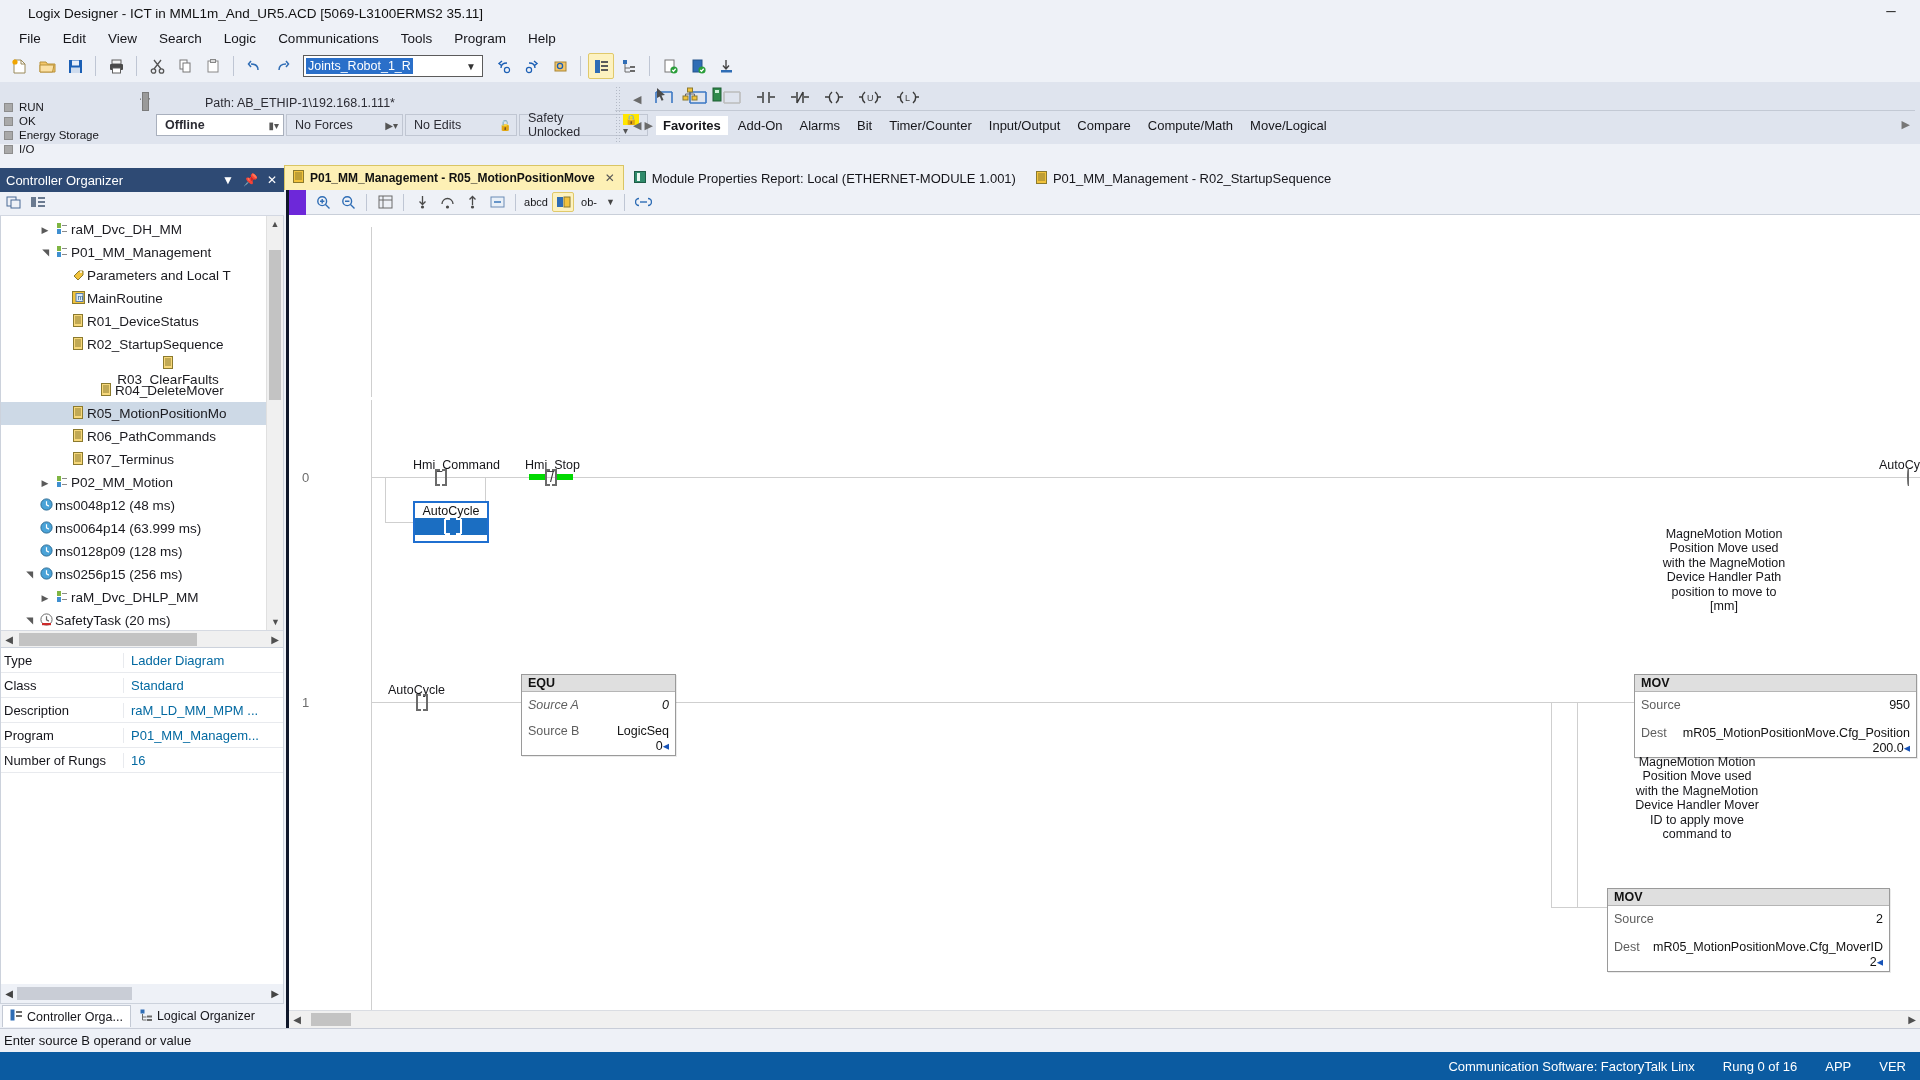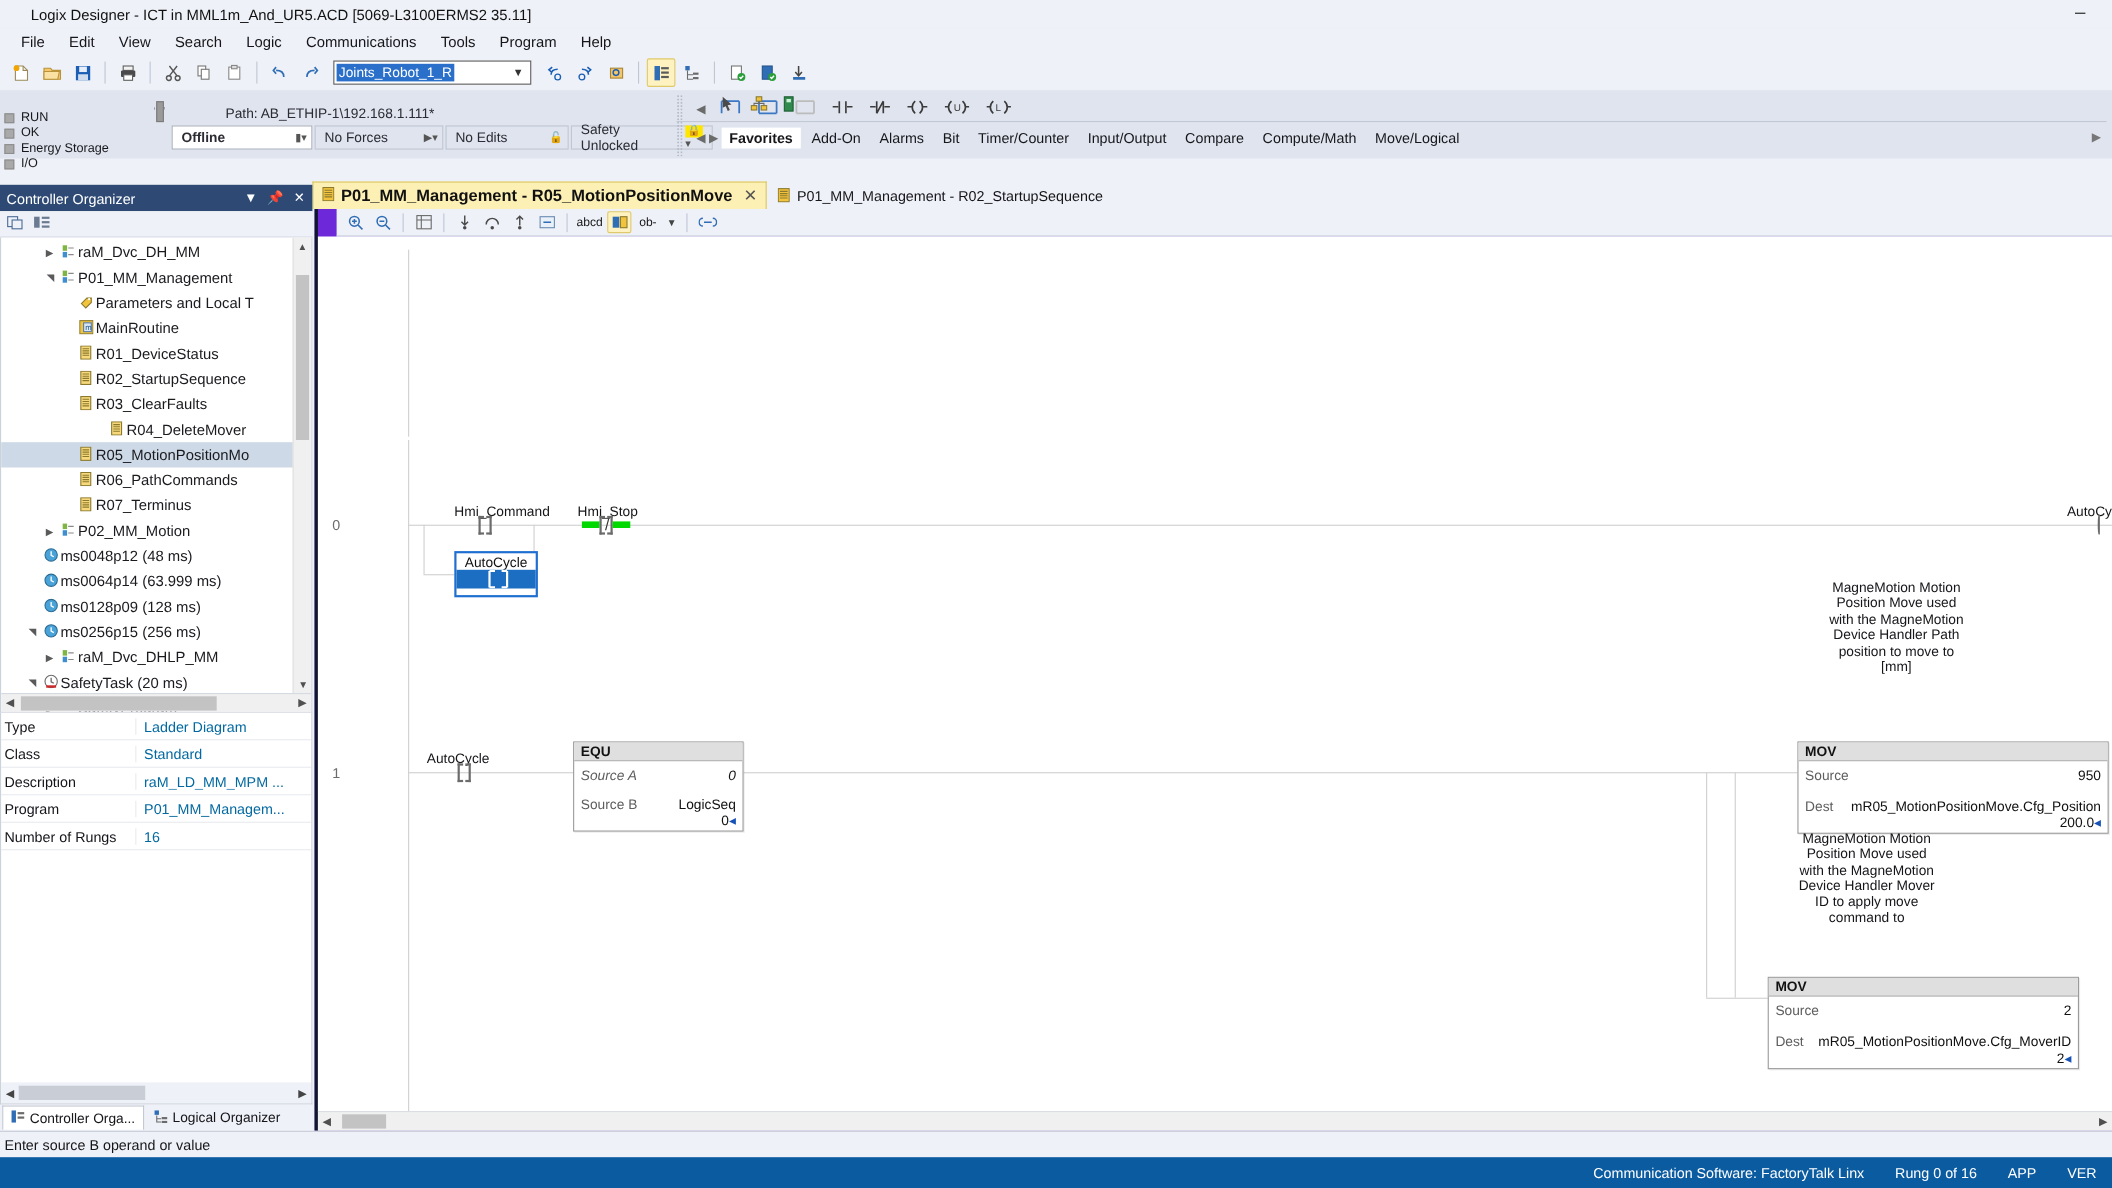--- a/index.html
+++ b/index.html
@@ -477,29 +477,38 @@
       <span>
         <svg width="10" height="15" viewBox="0 0 10 15">
             <rect x="1" y="1" width="8" height="13" fill="#2f8a4b" stroke="#1e5c33"></rect>
             <rect x="3" y="3" width="4" height="3" fill="#cdf0d8"></rect>
           </svg>
       </span>
     </div>
   </div>
 
   <div style="position:absolute; left:284px; top:164px; right:0; height:26px; background:#eef1f7; display:flex; align-items:flex-end;">
-    <div style="height:25px; background:#fdf0b5; border:1px solid #d9c564; border-bottom:none; display:flex; align-items:center; padding:0 8px; gap:6px; font-size:15px; font-weight:bold; color:#111;">
+    <div style="height:25px; background:#fdf0b5; border:1px solid #d9c564; border-bottom:none; display:flex; align-items:center; padding:0 8px; gap:6px; font-size:12px; font-weight:bold; color:#111;">
       <span>
         <svg width="11" height="13" viewBox="0 0 11 13">
             <rect x="0.5" y="0.5" width="10" height="12" fill="#f2c33c" stroke="#8b7a2e"></rect>
             <path d="M2 3h7M2 5h7M2 7h7M2 9h7" stroke="#8b7a2e"></path>
           </svg>
       </span>
       <span>P01_MM_Management - R05_MotionPositionMove</span>
       <span style="font-weight:normal;color:#555;margin-left:4px;">✕</span>
+    </div>
+    <div style="height:23px; display:flex; align-items:center; padding:0 10px; gap:6px; font-size:13px; color:#15151a;">
+      <span>
+        <svg width="12" height="12" viewBox="0 0 12 12">
+            <rect x="0.5" y="0.5" width="11" height="11" fill="#2f8a6b" stroke="#1d5c46"></rect>
+            <rect x="3" y="2" width="3" height="8" fill="#eaf7f1"></rect>
+          </svg>
+      </span>
+      <span>Module Properties Report: Local (ETHERNET-MODULE 1.001)</span>
     </div>
     <div style="height:23px; display:flex; align-items:center; padding:0 10px; gap:6px; font-size:13px; color:#15151a;">
       <span>
         <svg width="11" height="13" viewBox="0 0 11 13">
             <rect x="0.5" y="0.5" width="10" height="12" fill="#f2c33c" stroke="#8b7a2e"></rect>
             <path d="M2 3h7M2 5h7M2 7h7M2 9h7" stroke="#8b7a2e"></path>
           </svg>
       </span>
       <span>P01_MM_Management - R02_StartupSequence</span>
     </div>
@@ -577,21 +586,21 @@
             <span>R01_DeviceStatus</span>
           </div>
           <div class="tnode" style="padding-left: 52px;">
             <span class="tw"></span>
             <span class="ticon"><svg width="13" height="13" viewBox="0 0 13 13">
                 <rect x="1.5" y="0.5" width="9" height="12" fill="#f7d87b" stroke="#8b7a2e"></rect>
                 <path d="M3 3h6M3 5h6M3 7h6M3 9h6" stroke="#8b7a2e"></path>
               </svg></span>
             <span>R02_StartupSequence</span>
           </div>
-          <div class="tnode" style="padding-left: 52px;">
+          <div class="tnode" style="padding-left: 52px; flex-direction: column;">
             <span class="tw"></span>
             <span class="ticon"><svg width="13" height="13" viewBox="0 0 13 13">
                 <rect x="1.5" y="0.5" width="9" height="12" fill="#f7d87b" stroke="#8b7a2e"></rect>
                 <path d="M3 3h6M3 5h6M3 7h6M3 9h6" stroke="#8b7a2e"></path>
               </svg></span>
             <span>R03_ClearFaults</span>
           </div>
           <div class="tnode" style="padding-left: 80px;">
             <span class="tw"></span>
             <span class="ticon"><svg width="13" height="13" viewBox="0 0 13 13">

